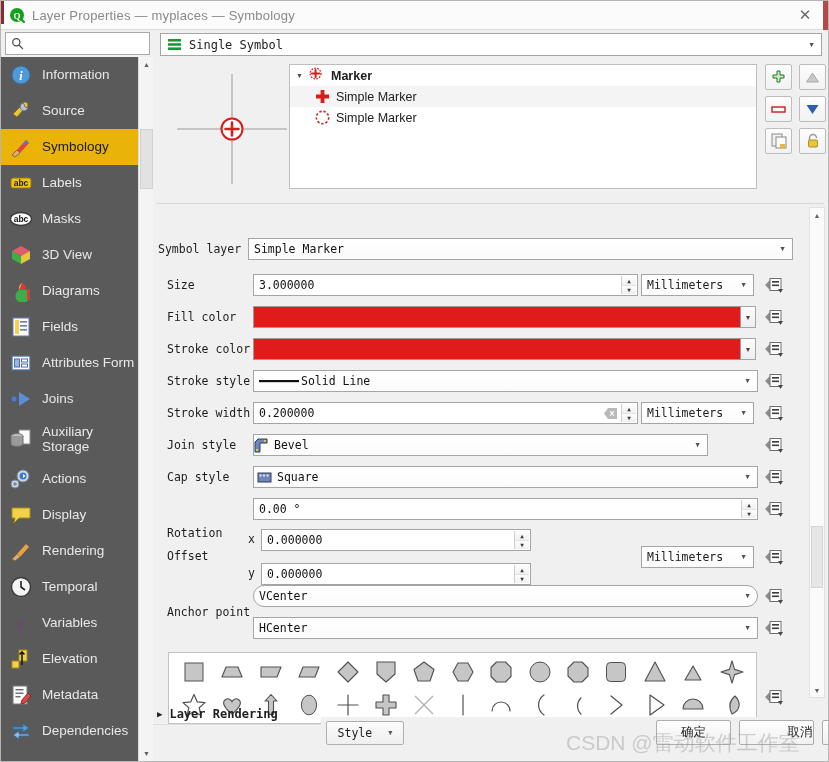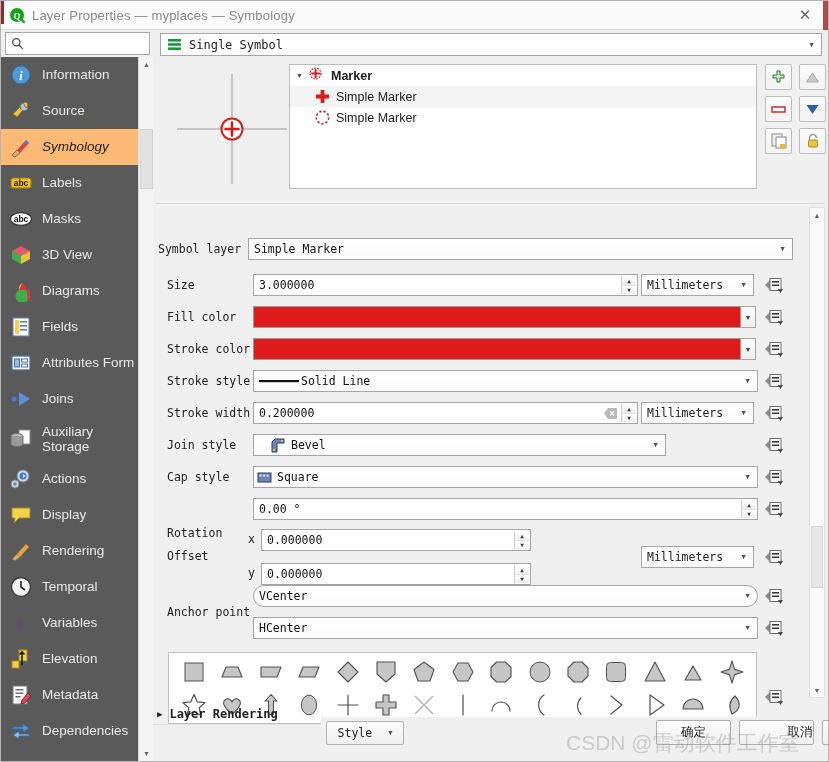--- a/index.html
+++ b/index.html
@@ -71,21 +71,21 @@
     position: absolute; left: 0; top: 56px; width: 137px; bottom: 0;
     background: #5a5a5a;
     overflow: hidden;
   }
   .side-item {
     display: flex; align-items: center; height: 36px;
     padding-left: 8px; color: #e8e8e8; font-size: 13.5px;
     cursor: pointer; white-space: nowrap;
   }
   .side-item.selected {
-    background: #fdba74; color: #1b1b1b; font-style: italic;
+    background: #eab308; color: #1b1b1b;
   }
   .side-item .si-icon {
     width: 24px; height: 24px; flex: none; margin-right: 9px;
     display: flex; align-items: center; justify-content: center;
   }
   .side-item.two-line { height: 44px; }
   .side-item .si-label { line-height: 1.12; }
 
   .sb-scroll {
     position: absolute; left: 137px; top: 56px; width: 15px; bottom: 0;
@@ -696,21 +696,21 @@
             <rect x="5" y="1.5" width="11" height="12" fill="#fff" stroke="#6e6e6e"></rect>
             <rect x="7" y="4" width="7" height="1.6" fill="#3a3a3a"></rect>
             <rect x="7" y="7.5" width="7" height="1.6" fill="#3a3a3a"></rect>
             <path d="M13 12 L18 12 L15.5 16 Z" fill="#4a4a4a"></path>
           </svg>
         </div>
       </div>
 
       <div class="row" style="top:228px;">
         <span class="lbl" style="position:absolute;left:14px;">Join style</span>
-        <div class="fld combo" style="position:absolute;left:100px;width:413px;padding-left:17px;">
+        <div class="fld combo" style="position:absolute;left:100px;width:455px;padding-left:0;">
           <svg width="15" height="15" viewBox="0 0 15 15" style="margin-right:5px;flex:none;">
             <path d="M1 14 L1 4 L4 1 L13 1 L13 5 L6 5 L6 14 Z" fill="#6e86b8" stroke="#2f3f5f"></path>
             <rect x="2" y="11" width="2" height="2" fill="#e8c53c"></rect>
             <rect x="10" y="2" width="2" height="2" fill="#e8c53c"></rect>
           </svg>
           <span>Bevel</span>
           <span class="combo-arrow">▼</span>
         </div>
         <div class="dd-btn" style="position:absolute;left:610px;">
           <svg width="19" height="16" viewBox="0 0 19 16">

